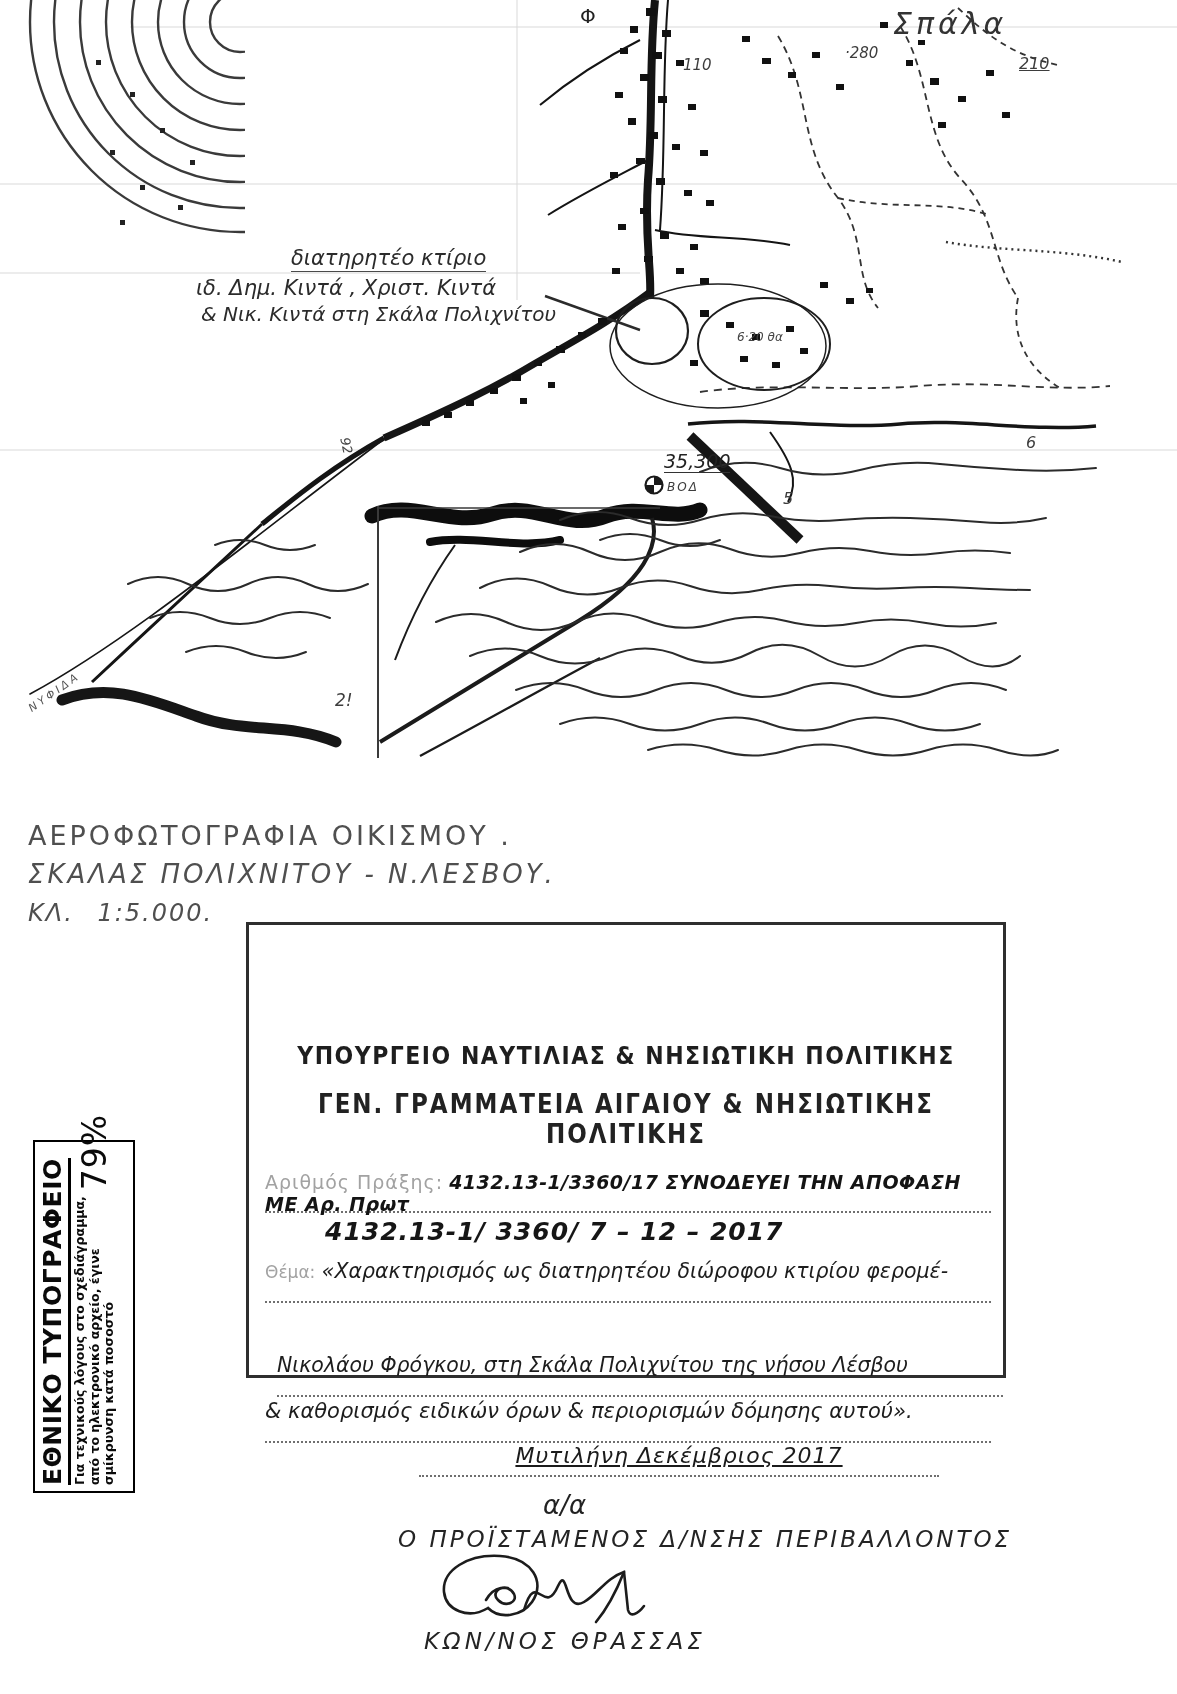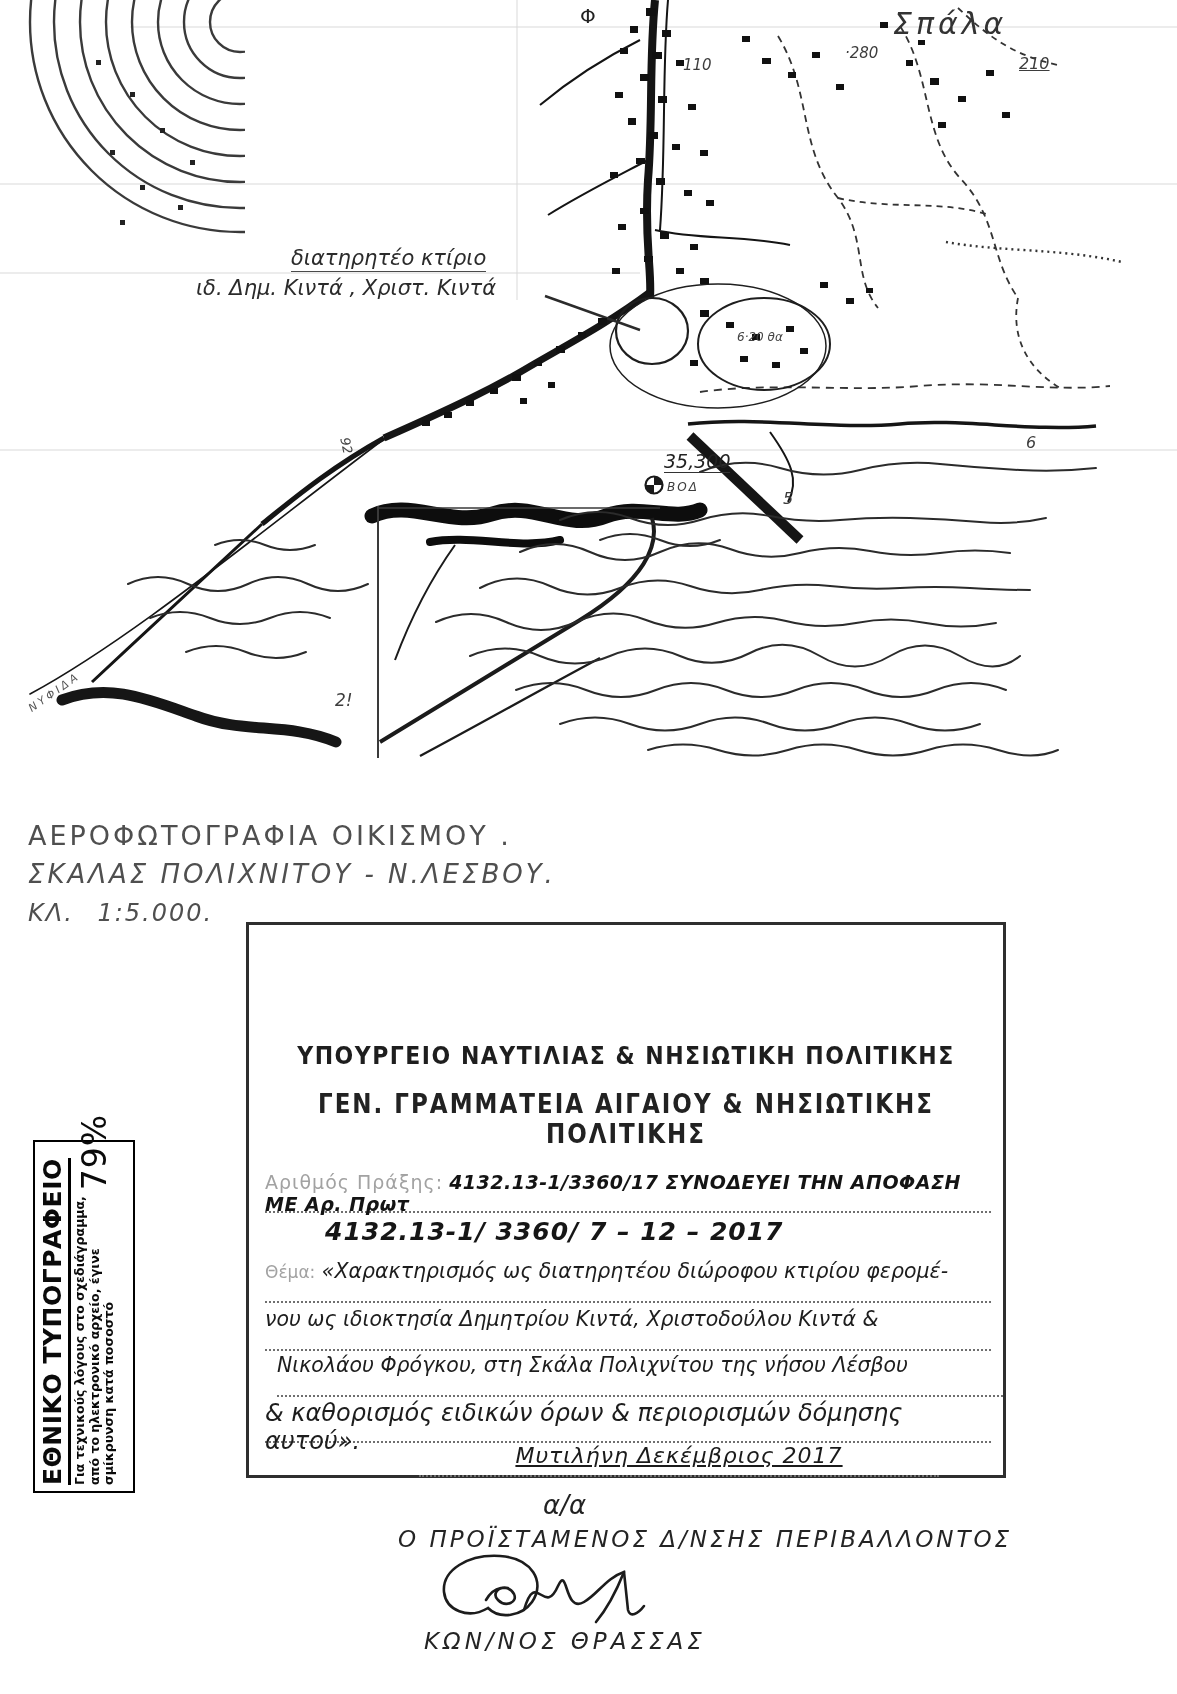--- a/index.html
+++ b/index.html
@@ -27,37 +27,37 @@
   .lbl-6{left:1026px;top:433px;font-size:16px;}
   .lbl-2{left:335px;top:690px;font-size:17px;}
   .lbl-nyf{left:26px;top:704px;font-size:11px;letter-spacing:3px;transform:rotate(-35deg);transform-origin:0 0;color:#555;}
   .lbl-92{left:352px;top:436px;font-size:13px;transform:rotate(78deg);transform-origin:0 0;color:#444;}
   
   .caption{position:absolute;left:28px;top:820px;color:#4f4f4f;}
   .caption .c1{font-size:27px;letter-spacing:3px;}
   .caption .c2{font-size:26px;letter-spacing:3px;font-style:italic;margin-top:8px;}
   .caption .c3{font-size:24px;letter-spacing:2px;font-style:italic;margin-top:10px;word-spacing:14px;}
   
-  .stamp{position:absolute;left:246px;top:922px;width:760px;height:556px;
+  .stamp{position:absolute;left:246px;top:922px;width:760px;height:456px;
     border:3px solid #2e2e2e;box-sizing:border-box;}
   .stamp .h1{position:absolute;left:0;top:118px;width:100%;text-align:center;
     font-size:22px;font-weight:700;letter-spacing:1.5px;color:#1e1e1e;transform:scaleY(1.15);}
   .stamp .h2{position:absolute;left:0;top:168px;width:100%;text-align:center;
     font-size:23px;font-weight:700;letter-spacing:2px;color:#222;transform:scaleY(1.15);}
   .stamp .row{position:absolute;box-sizing:border-box;}
   .graylabel{color:#a2a2a2;font-weight:400;text-align:center;}
   .penline{border-bottom:2px dotted #6f6f6f;}
   .r-act{left:16px;top:246px;width:726px;height:42px;font-size:19px;}
   .r-act .graylabel{font-size:19px;letter-spacing:1px;}
   .r-act .val{font-weight:700;font-style:italic;color:#141414;letter-spacing:0.5px;}
   .r-act2{left:76px;top:292px;width:560px;height:38px;font-size:25px;font-weight:700;font-style:italic;color:#161616;letter-spacing:1px;}
   .r-sub1{left:16px;top:334px;width:726px;height:44px;font-size:20.5px;}
   .r-sub2{left:16px;top:382px;width:726px;height:44px;font-size:20.5px;}
   .r-sub3{left:28px;top:428px;width:726px;height:44px;font-size:20.5px;}
-  .r-sub4{left:16px;top:474px;width:726px;height:44px;font-size:24px;}
+  .r-sub4{left:16px;top:474px;width:726px;height:44px;font-size:21px;}
   .subtext{font-style:italic;color:#1d1d1d;}
   .r-date{left:170px;top:518px;width:520px;height:34px;text-align:center;font-size:22px;font-style:italic;color:#1b1b1b;letter-spacing:1px;text-decoration:underline;}
   
   .sig-aa{position:absolute;left:543px;top:1490px;font-size:26px;font-style:italic;color:#222;}
   .sig-title{position:absolute;left:398px;top:1526px;width:640px;font-size:23px;letter-spacing:3px;color:#242424;font-style:italic;}
   .sig-name{position:absolute;left:424px;top:1628px;font-size:23px;letter-spacing:4px;color:#242424;font-style:italic;}
   .sig-svg{position:absolute;left:428px;top:1548px;}
   
   .np-outer{position:absolute;left:33px;top:1140px;width:102px;height:353px;}
   .np-inner{position:absolute;left:0;top:353px;width:353px;height:102px;
@@ -258,20 +258,21 @@
       </g>
     </svg>
 
     <div class="maplabel lbl-spala">Σπάλα</div>
     <div class="maplabel lbl-phi">Φ</div>
     <div class="maplabel lbl-110">110</div>
     <div class="maplabel lbl-280">·280</div>
     <div class="maplabel lbl-210">210</div>
     <div class="maplabel lbl-ann1">διατηρητέο κτίριο</div>
     <div class="maplabel lbl-ann2">ιδ. Δημ. Κιντά , Χριστ. Κιντά</div>
+    <div class="maplabel lbl-ann3">&amp; Νικ. Κιντά στη Σκάλα Πολιχνίτου</div>
     <div class="maplabel lbl-bm">35,300</div>
     <div class="maplabel lbl-bod">ΒΟΔ</div>
     <div class="maplabel lbl-area">6·20 θα</div>
     <div class="maplabel lbl-5">5</div>
     <div class="maplabel lbl-6">6</div>
     <div class="maplabel lbl-2">2!</div>
     <div class="maplabel lbl-nyf">ΝΥΦΙΔΑ</div>
     <div class="maplabel lbl-92">92</div>
   </div>
 
@@ -286,21 +287,20 @@
     <div class="h2">ΓΕΝ. ΓΡΑΜΜΑΤΕΙΑ ΑΙΓΑΙΟΥ &amp; ΝΗΣΙΩΤΙΚΗΣ ΠΟΛΙΤΙΚΗΣ</div>
     <div class="row penline r-act">
       <span class="graylabel">Αριθμός Πράξης:</span>
       <span class="val hand">4132.13-1/3360/17 ΣΥΝΟΔΕΥΕΙ ΤΗΝ ΑΠΟΦΑΣΗ ΜΕ Αρ. Πρωτ</span>
     </div>
     <div class="row r-act2 hand">4132.13-1/ 3360/ 7 – 12 – 2017</div>
     <div class="row penline r-sub1">
       <span class="graylabel" style="font-size:17px;">Θέμα:</span>
       <span class="subtext">«Χαρακτηρισμός ως διατηρητέου διώροφου κτιρίου φερομέ-</span>
     </div>
-    <div class="row penline r-sub2 subtext">νου ως ιδιοκτησία Δημητρίου Κιντά, Χριστοδούλου Κιντά &amp;</div>
     <div class="row penline r-sub3 subtext">Νικολάου Φρόγκου, στη Σκάλα Πολιχνίτου της νήσου Λέσβου</div>
     <div class="row penline r-sub4 subtext">&amp; καθορισμός ειδικών όρων &amp; περιορισμών δόμησης αυτού».</div>
     <div class="row penline r-date">Μυτιλήνη   Δεκέμβριος  2017</div>
   </div>
 
   <div class="sig-aa">α/α</div>
   <div class="sig-title">Ο ΠΡΟΪΣΤΑΜΕΝΟΣ  Δ/ΝΣΗΣ  ΠΕΡΙΒΑΛΛΟΝΤΟΣ</div>
   <svg class="sig-svg" width="280" height="90" viewBox="0 0 280 90">
     <g stroke="#1c1c1c" stroke-width="2.6" fill="none" stroke-linecap="round">
       <path d="M60 60 C40 72 18 62 16 44 C14 22 40 6 72 8 C104 10 118 34 104 54 C94 68 72 72 60 60 Z"></path>

